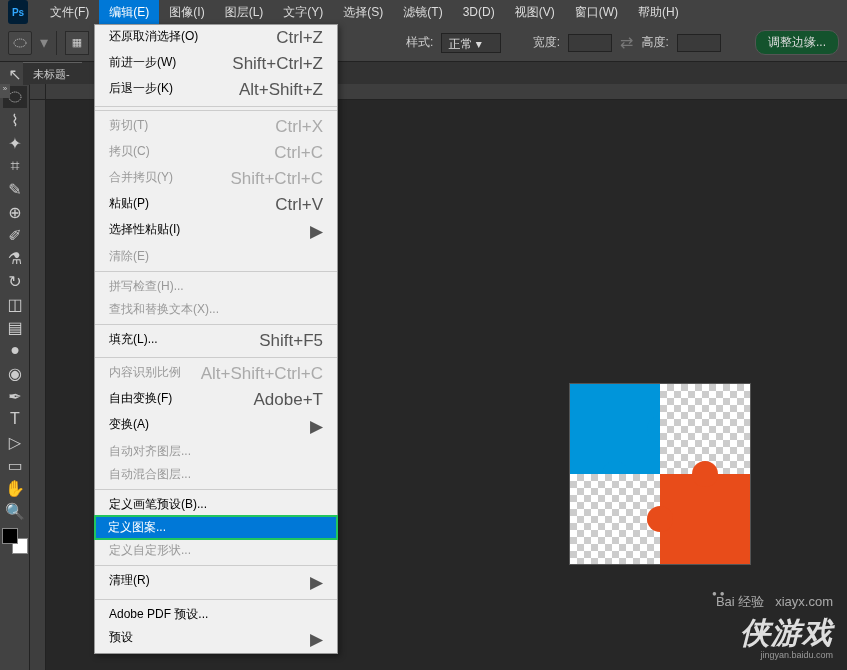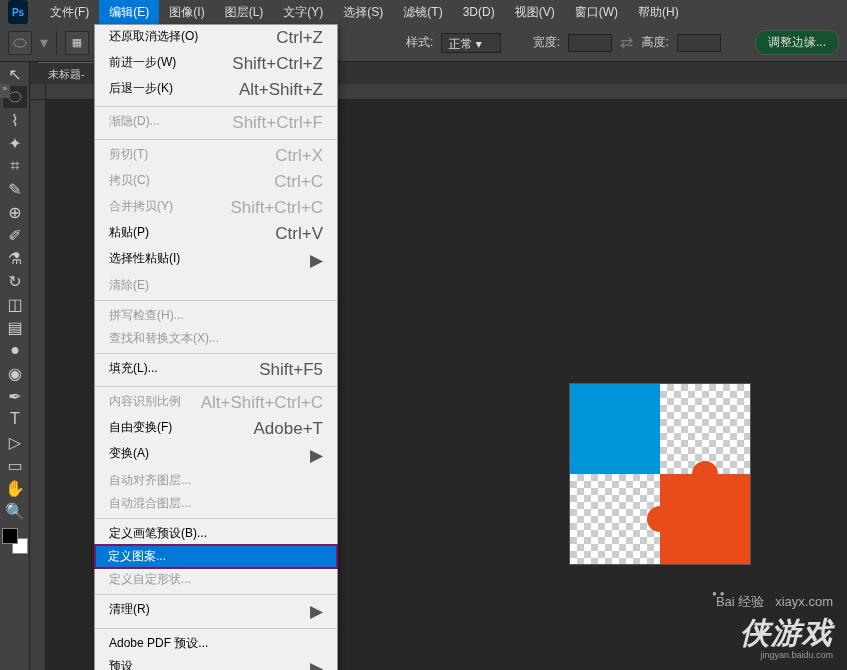--- a/index.html
+++ b/index.html
@@ -19,27 +19,27 @@
     .tool-input { background: #3a3a3a; border: 1px solid #222; color: #888; font-size: 11px; width: 44px; height: 18px; padding: 0 4px; }
     .tool-button { background: #14532d; border: 1px solid #555; color: #ddd; font-size: 12px; padding: 3px 12px; border-radius: 10px; }
     
     .left-panel { position: absolute; left: 0; top: 62px; width: 30px; height: 608px; background: #424242; border-right: 1px solid #222; }
     .left-tool { width: 24px; height: 22px; margin: 1px 3px; display: flex; align-items: center; justify-content: center; color: #ccc; cursor: pointer; }
     .left-tool.selected { background: #2a2a2a; }
     .fg-bg { position: relative; width: 26px; height: 26px; margin: 6px 2px; }
     .fg-swatch { position: absolute; width: 16px; height: 16px; background: #000; border: 1px solid #888; z-index: 2; }
     .bg-swatch { position: absolute; width: 16px; height: 16px; background: #fff; border: 1px solid #888; right: 0; bottom: 0; }
     
-    .tab-bar { position: absolute; left: 23px; top: 62px; height: 22px; display: flex; align-items: flex-start; margin-left: 15px; }
+    .tab-bar { position: absolute; left: 23px; top: 62px; height: 22px; display: flex; align-items: flex-start; }
     .doc-tab { background: #323232; color: #ccc; font-size: 11px; padding: 4px 12px 3px 10px; border-top: 1px solid #606060; }
     
     .dropdown { position: absolute; left: 94px; top: 24px; width: 244px; background: #f0f0f0; border: 1px solid #999; box-shadow: 2px 2px 6px rgba(0,0,0,.4); z-index: 100; }
     .dd-item { display: flex; justify-content: space-between; padding: 3px 14px; font-size: 12px; color: #000; cursor: pointer; }
     .dd-item.disabled { color: #999; }
-    .dd-item.highlight { background: #0078d7; color: #fff; border: 2px solid #701a75; margin: -1px; padding: 2px 12px; }
+    .dd-item.highlight { background: #0078d7; color: #fff; border: 2px solid #22c55e; margin: -1px; padding: 2px 12px; }
     .dd-sep { height: 1px; background: #ccc; margin: 3px 0; }
     .dd-shortcut { color: #555; font-size: 17px; }
     .dd-item.disabled .dd-shortcut { color: #aaa; }
     .dd-item.highlight .dd-shortcut { color: #fff; }
     
     .canvas-area { position: absolute; left: 30px; top: 84px; right: 0; bottom: 0; background: #272727; }
     .ruler-h { position: absolute; left: 16px; top: 0; right: 0; height: 16px; background: #3e3e3e; border-bottom: 1px solid #222; }
     .ruler-v { position: absolute; left: 0; top: 16px; width: 16px; bottom: 0; background: #3e3e3e; border-right: 1px solid #222; }
     .ruler-corner { position: absolute; left: 0; top: 0; width: 16px; height: 16px; background: #3e3e3e; border-right: 1px solid #222; border-bottom: 1px solid #222; }
     
@@ -178,24 +178,20 @@
     </div>
     <div class="dd-item">
       <span>前进一步(W)</span>
       <span class="dd-shortcut">Shift+Ctrl+Z</span>
     </div>
     <div class="dd-item">
       <span>后退一步(K)</span>
       <span class="dd-shortcut">Alt+Shift+Z</span>
     </div>
     <div class="dd-sep"></div>
-    <div class="dd-item disabled">
-      <span>渐隐(D)...</span>
-      <span class="dd-shortcut">Shift+Ctrl+F</span>
-    </div>
     <div class="dd-sep"></div>
     <div class="dd-item disabled">
       <span>剪切(T)</span>
       <span class="dd-shortcut">Ctrl+X</span>
     </div>
     <div class="dd-item disabled">
       <span>拷贝(C)</span>
       <span class="dd-shortcut">Ctrl+C</span>
     </div>
     <div class="dd-item disabled">

